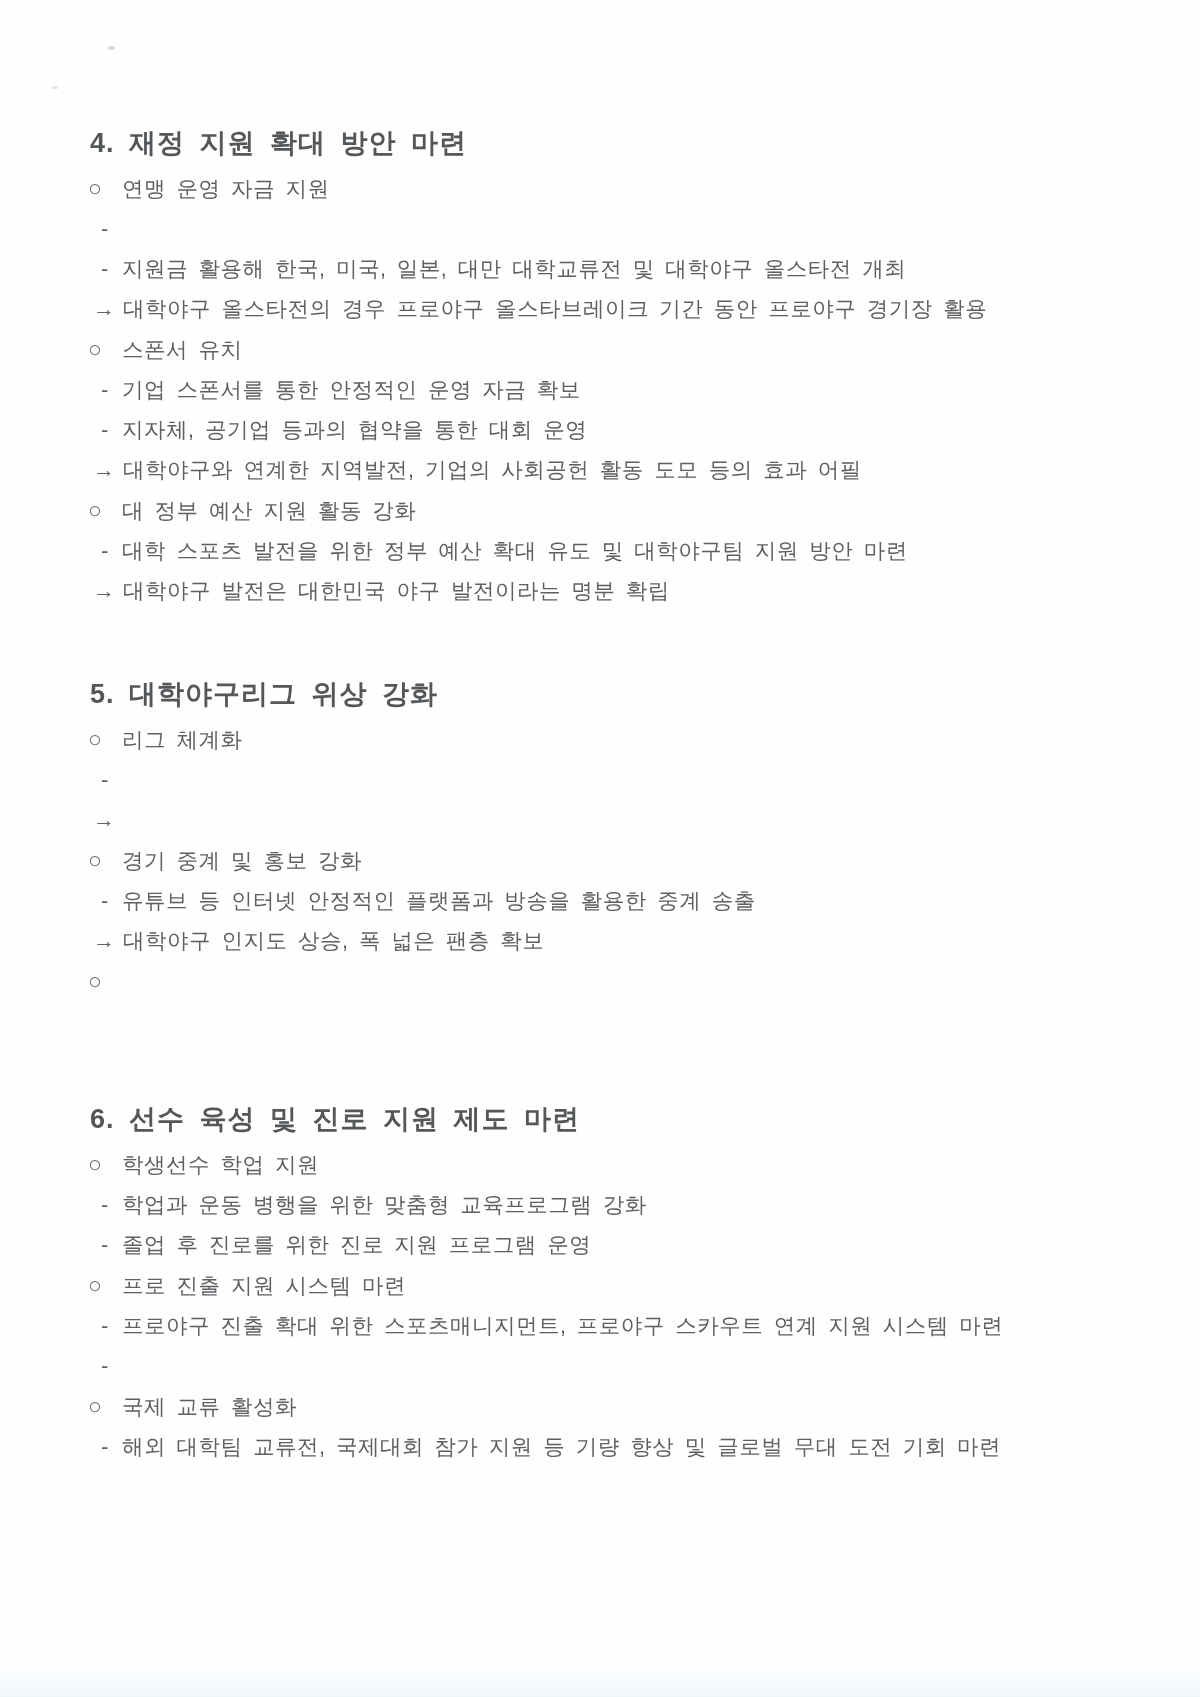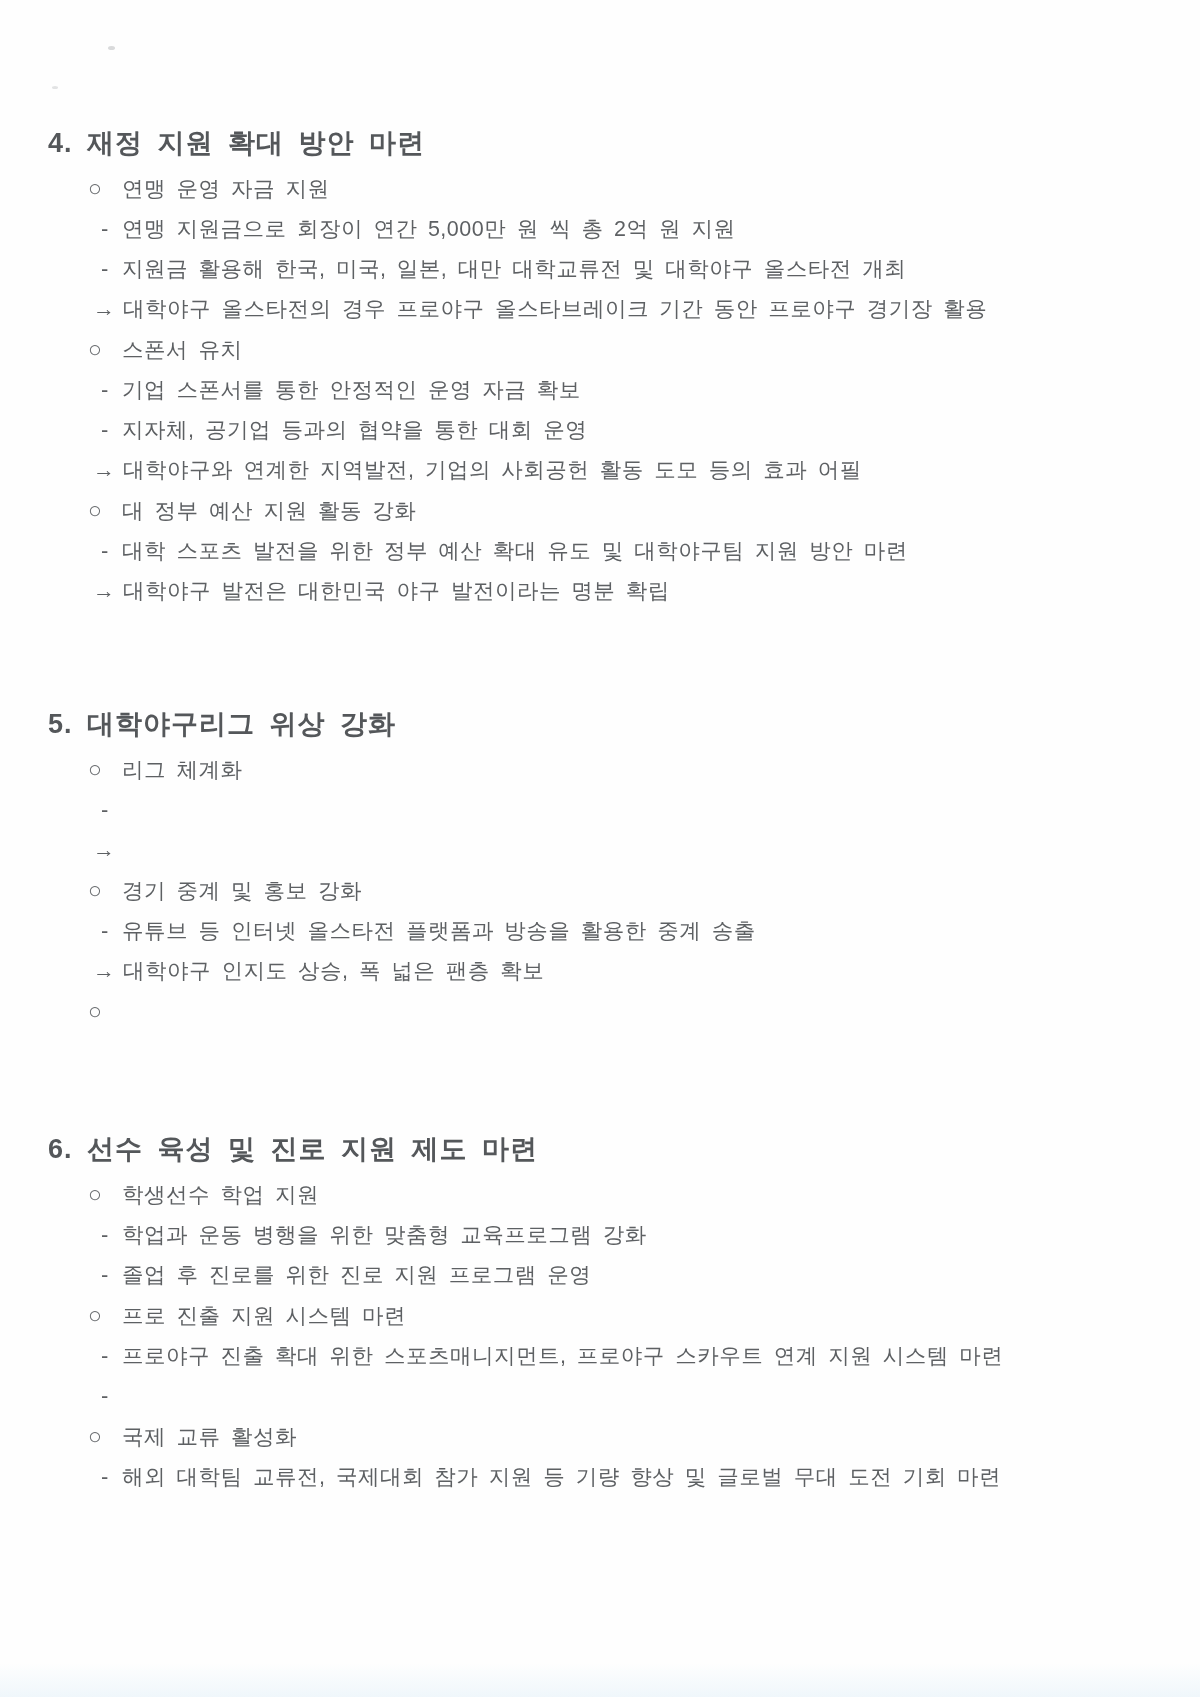--- a/index.html
+++ b/index.html
@@ -19,24 +19,24 @@
   .page {
     position: absolute;
     inset: 0;
     background: #fefefe;
   }
   .content {
     position: relative;
     padding-top: 122px;
   }
   .section { margin: 0; }
-  .section + .section.gap-lg { margin-top: 92px; }
+  .section + .section.gap-lg { margin-top: 62px; }
   .section + .section.gap-md { margin-top: 97px; }
   .section-heading {
-    padding-left: 48px;
+    padding-left: 90px;
     font-size: 27px;
     font-weight: bold;
     color: #54575a;
     letter-spacing: 1px;
     word-spacing: 6px;
     line-height: 42px;
     margin-bottom: 4px;
     white-space: nowrap;
   }
   .line {
@@ -84,21 +84,20 @@
 
   <div class="content">
       <div class="section">
         <div class="section-heading">4. 재정 지원 확대 방안 마련</div>
         <div class="line circle">
           <span class="marker">○</span>
           <span class="text">연맹 운영 자금 지원</span>
         </div>
         <div class="line dash">
           <span class="marker">-</span>
-          <span class="text">연맹 지원금으로 회장이 연간 5,000만 원 씩 총 2억 원 지원</span>
         </div>
         <div class="line dash">
           <span class="marker">-</span>
           <span class="text">지원금 활용해 한국, 미국, 일본, 대만 대학교류전 및 대학야구 올스타전 개최</span>
         </div>
         <div class="line arrow">
           <span class="marker">→</span>
           <span class="text">대학야구 올스타전의 경우 프로야구 올스타브레이크 기간 동안 프로야구 경기장 활용</span>
         </div>
         <div class="line circle">
@@ -141,21 +140,21 @@
         </div>
         <div class="line arrow">
           <span class="marker">→</span>
         </div>
         <div class="line circle">
           <span class="marker">○</span>
           <span class="text">경기 중계 및 홍보 강화</span>
         </div>
         <div class="line dash">
           <span class="marker">-</span>
-          <span class="text">유튜브 등 인터넷 올스타전 플랫폼과 방송을 활용한 중계 송출</span>
+          <span class="text">유튜브 등 인터넷 안정적인 플랫폼과 방송을 활용한 중계 송출</span>
         </div>
         <div class="line arrow">
           <span class="marker">→</span>
           <span class="text">대학야구 인지도 상승, 폭 넓은 팬층 확보</span>
         </div>
         <div class="line circle">
           <span class="marker">○</span>
         </div>
       </div>
       <div class="section gap-md">

